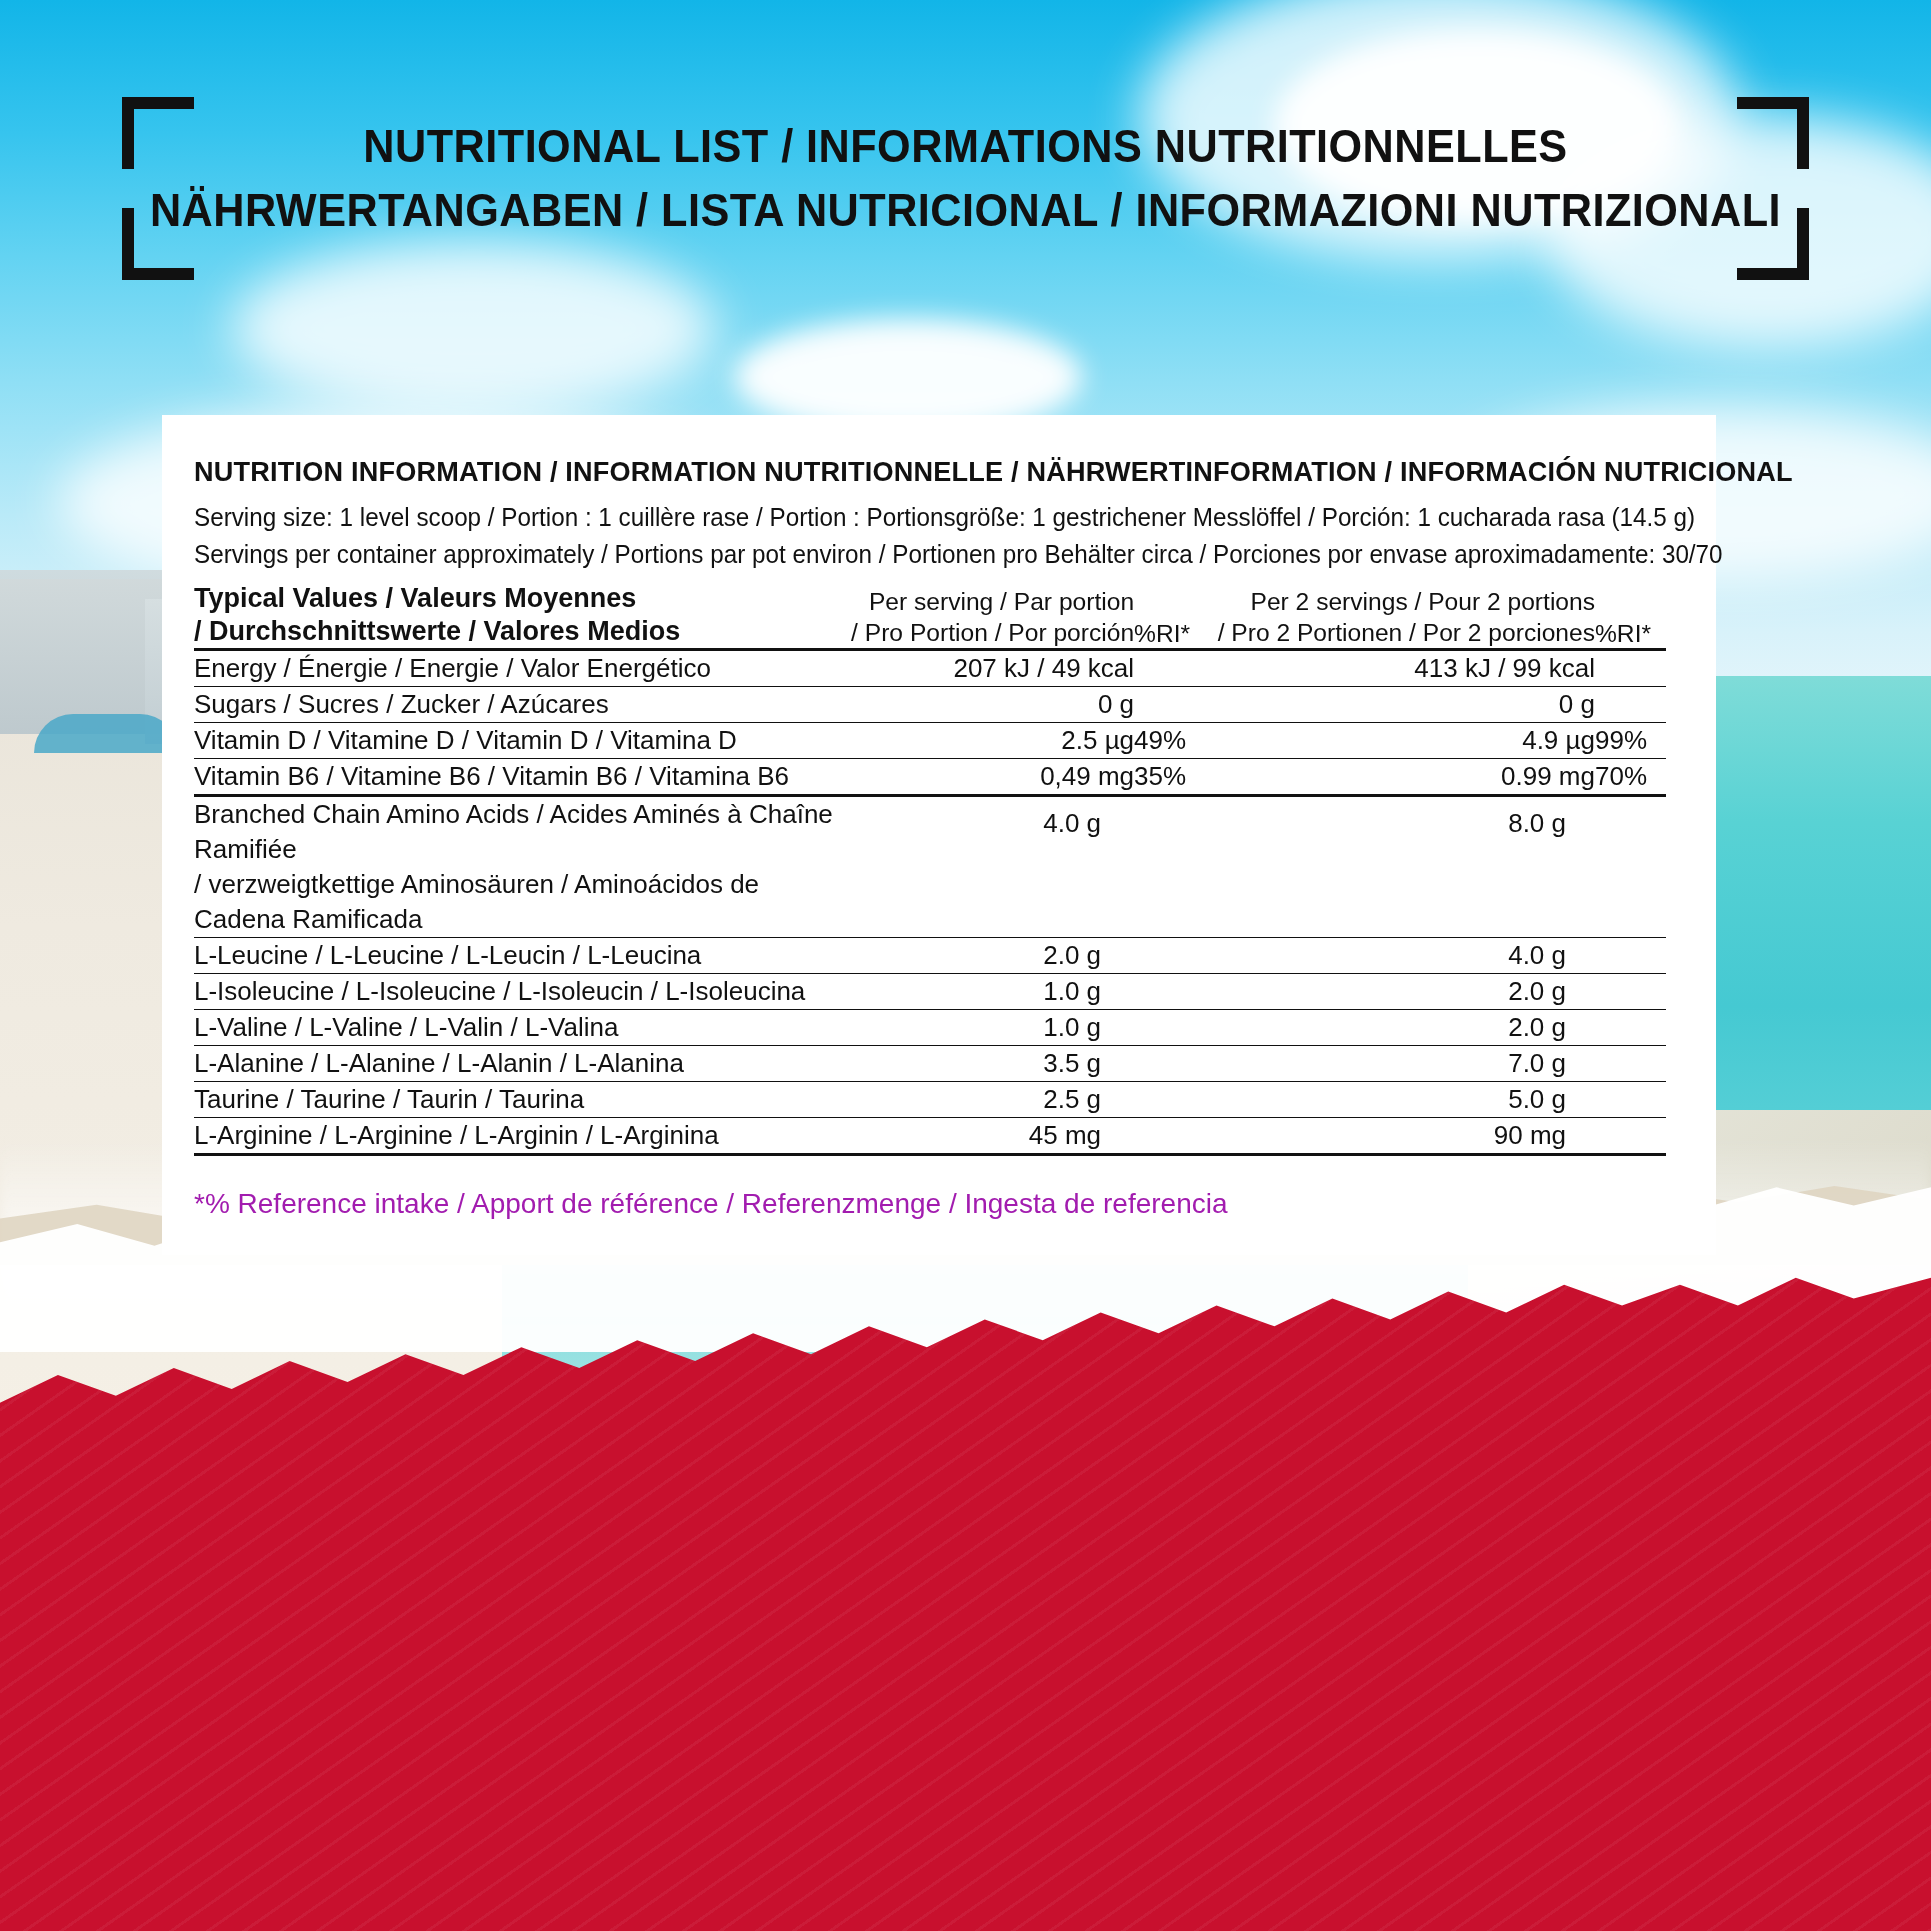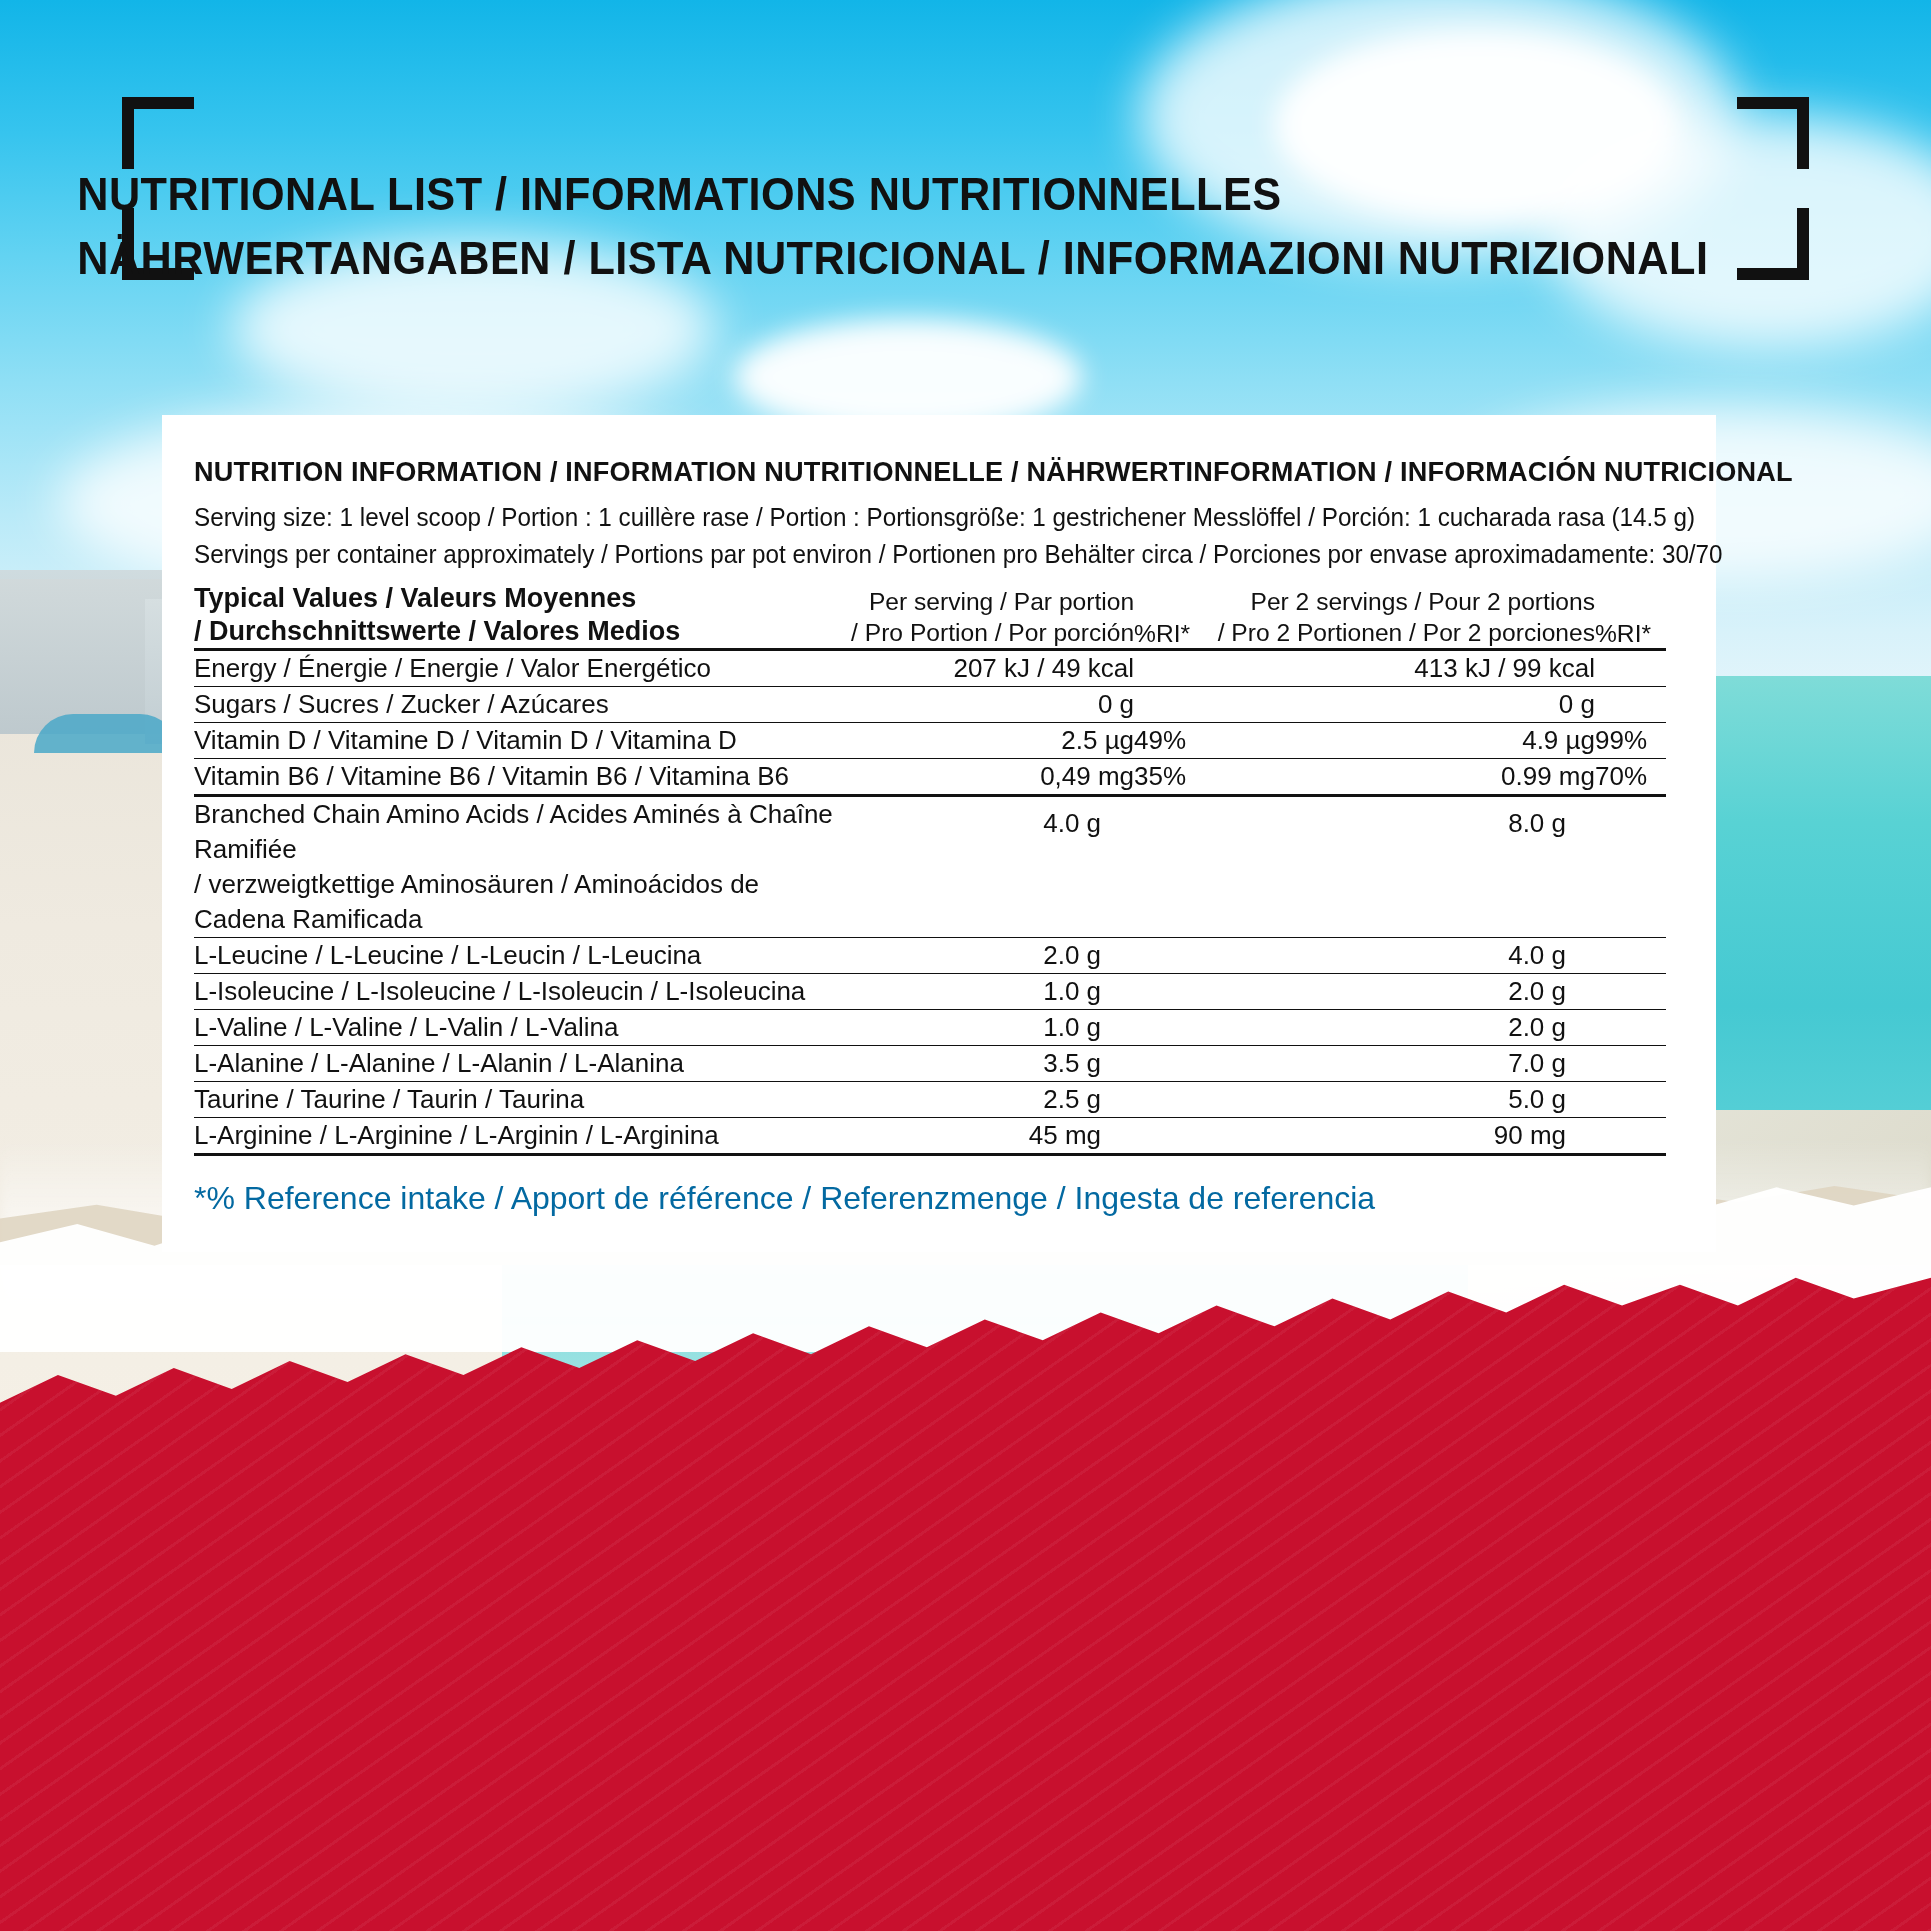--- a/index.html
+++ b/index.html
@@ -162,25 +162,25 @@
   }
   .bracket.tl { left: 122px; top: 97px; border-left-width: 12.6px; border-top-width: 12.6px; }
   .bracket.tr { right: 122px; top: 97px; border-right-width: 12.6px; border-top-width: 12.6px; }
   .bracket.bl { left: 122px; top: 208px; border-left-width: 12.6px; border-bottom-width: 12.6px; }
   .bracket.br { right: 122px; top: 208px; border-right-width: 12.6px; border-bottom-width: 12.6px; }
 
   .heading {
     position: absolute;
     left: 0; top: 114px;
     width: 1931px;
+    text-align: center;
     font-family: "Liberation Sans Narrow", "Liberation Sans", sans-serif;
     color: #111;
     font-weight: bold;
     letter-spacing: 0.5px;
-    margin-top: 48px;
   }
   .heading .line1 {
     font-size: 47px;
     line-height: 64px;
     transform: scaleX(.92);
   }
   .heading .line2 {
     font-size: 47px;
     line-height: 64px;
     transform: scaleX(.92);
@@ -275,23 +275,23 @@
     line-height: 35px;
     text-align: left;
     padding: 8.7px 0 8.7px 13.5px;
     white-space: nowrap;
   }
   td.c-val.sub { padding-right: 33px; }
   td.c-val.sub2 { padding-right: 29px; }
 
   .footnote {
     font-family: "Liberation Sans Narrow", "Liberation Sans", sans-serif;
-    font-size: 32px;
-    color: #0369a1;
-    margin-top: 24px;
+    font-size: 28px;
+    color: #a21caf;
+    margin-top: 32px;
   }
 </style>
 </head>
 <body>
 
 <div id="page">
 
   <div class="bg-sky"></div>
   <div class="cloud soft" style="left:1139px; top:-29px; width:599px; height:290px;"></div>
   <div class="cloud" style="left:1274px; top:29px; width:406px; height:193px;"></div>

